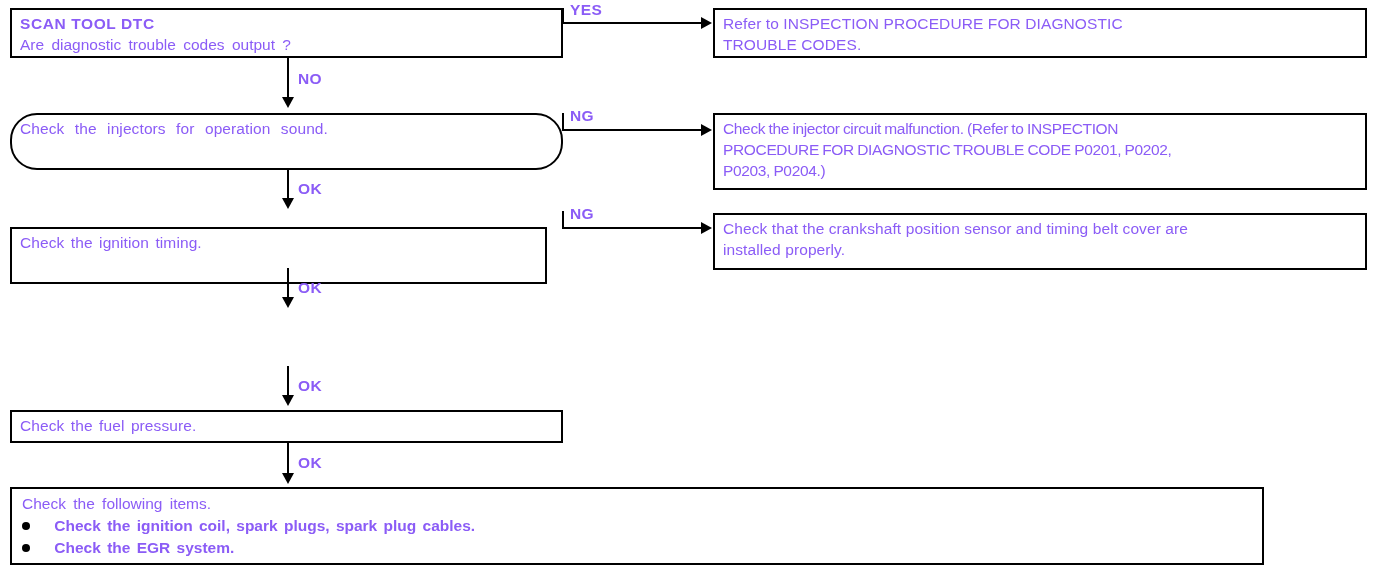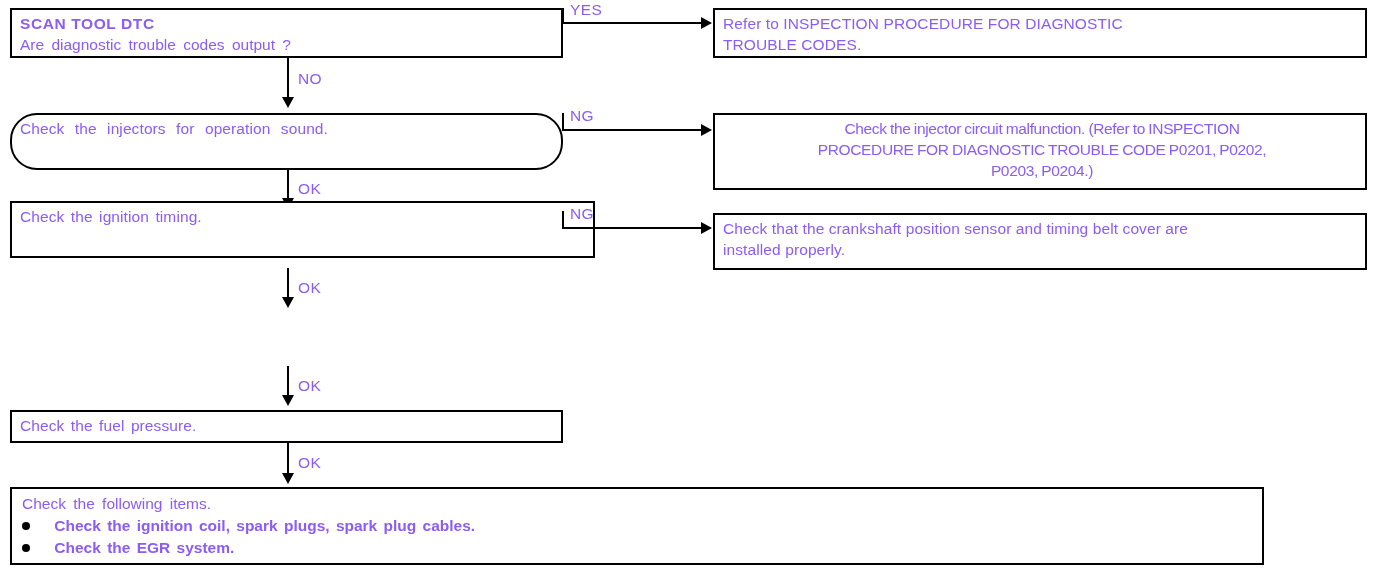--- a/index.html
+++ b/index.html
@@ -118,20 +118,21 @@
     border-top: 6px solid transparent;
     border-bottom: 6px solid transparent;
     border-left: 11px solid #000000;
   }
   .edge-label {
     position: absolute;
     font-size: 15.5px;
     line-height: 17px;
     letter-spacing: 0.4px;
     white-space: nowrap;
+    font-weight: bold;
   }
 </style>
 </head>
 <body>
 
 <div id="canvas">
 
   <div class="box" style="left:10px; top:8px; width:553px; height:50px;">
     <div class="hdr">SCAN TOOL DTC</div>
     <div class="hdr-sub">Are diagnostic trouble codes output ?</div>
@@ -152,21 +153,21 @@
 
   <div class="vline" style="left:562px; top:113px; height:18px;"></div>
   <div class="hline" style="left:562px; top:129px; width:141px;"></div>
   <div class="arrow-right" style="left:701px; top:124px;"></div>
   <div class="edge-label" style="left:570px; top:107px;">NG</div>
 
   <div class="vline" style="left:287px; top:170px; height:31px;"></div>
   <div class="arrow-down" style="left:282px; top:198px;"></div>
   <div class="edge-label" style="left:298px; top:180px;">OK</div>
 
-  <div class="box" style="left:10px; top:201px; width:585px; height:57px;">
+  <div class="box" style="left:10px; top:227px; width:537px; height:57px;">
     <div class="txt semiwide">Check the ignition timing.</div>
   </div>
 
   <div class="vline" style="left:562px; top:211px; height:18px;"></div>
   <div class="hline" style="left:562px; top:227px; width:141px;"></div>
   <div class="arrow-right" style="left:701px; top:222px;"></div>
   <div class="edge-label" style="left:570px; top:205px;">NG</div>
 
   <div class="vline" style="left:287px; top:268px; height:31px;"></div>
   <div class="arrow-down" style="left:282px; top:297px;"></div>
@@ -183,21 +184,21 @@
 
   <div class="vline" style="left:287px; top:443px; height:32px;"></div>
   <div class="arrow-down" style="left:282px; top:473px;"></div>
   <div class="edge-label" style="left:298px; top:454px;">OK</div>
 
   <div class="box" style="left:713px; top:8px; width:654px; height:50px;">
     <div class="txt">Refer to INSPECTION PROCEDURE FOR DIAGNOSTIC
 TROUBLE CODES.</div>
   </div>
 
-  <div class="box" style="left:713px; top:113px; width:654px; height:77px;text-align:center;">
+  <div class="box" style="left:713px; top:113px; width:654px; height:77px;">
     <div class="txt tight">Check the injector circuit malfunction. (Refer to  INSPECTION
 PROCEDURE FOR DIAGNOSTIC TROUBLE CODE P0201, P0202,
 P0203, P0204.)</div>
   </div>
 
   <div class="box" style="left:713px; top:213px; width:654px; height:57px;">
     <div class="txt">Check that the crankshaft position sensor and timing belt cover are
 installed properly.</div>
   </div>
 

